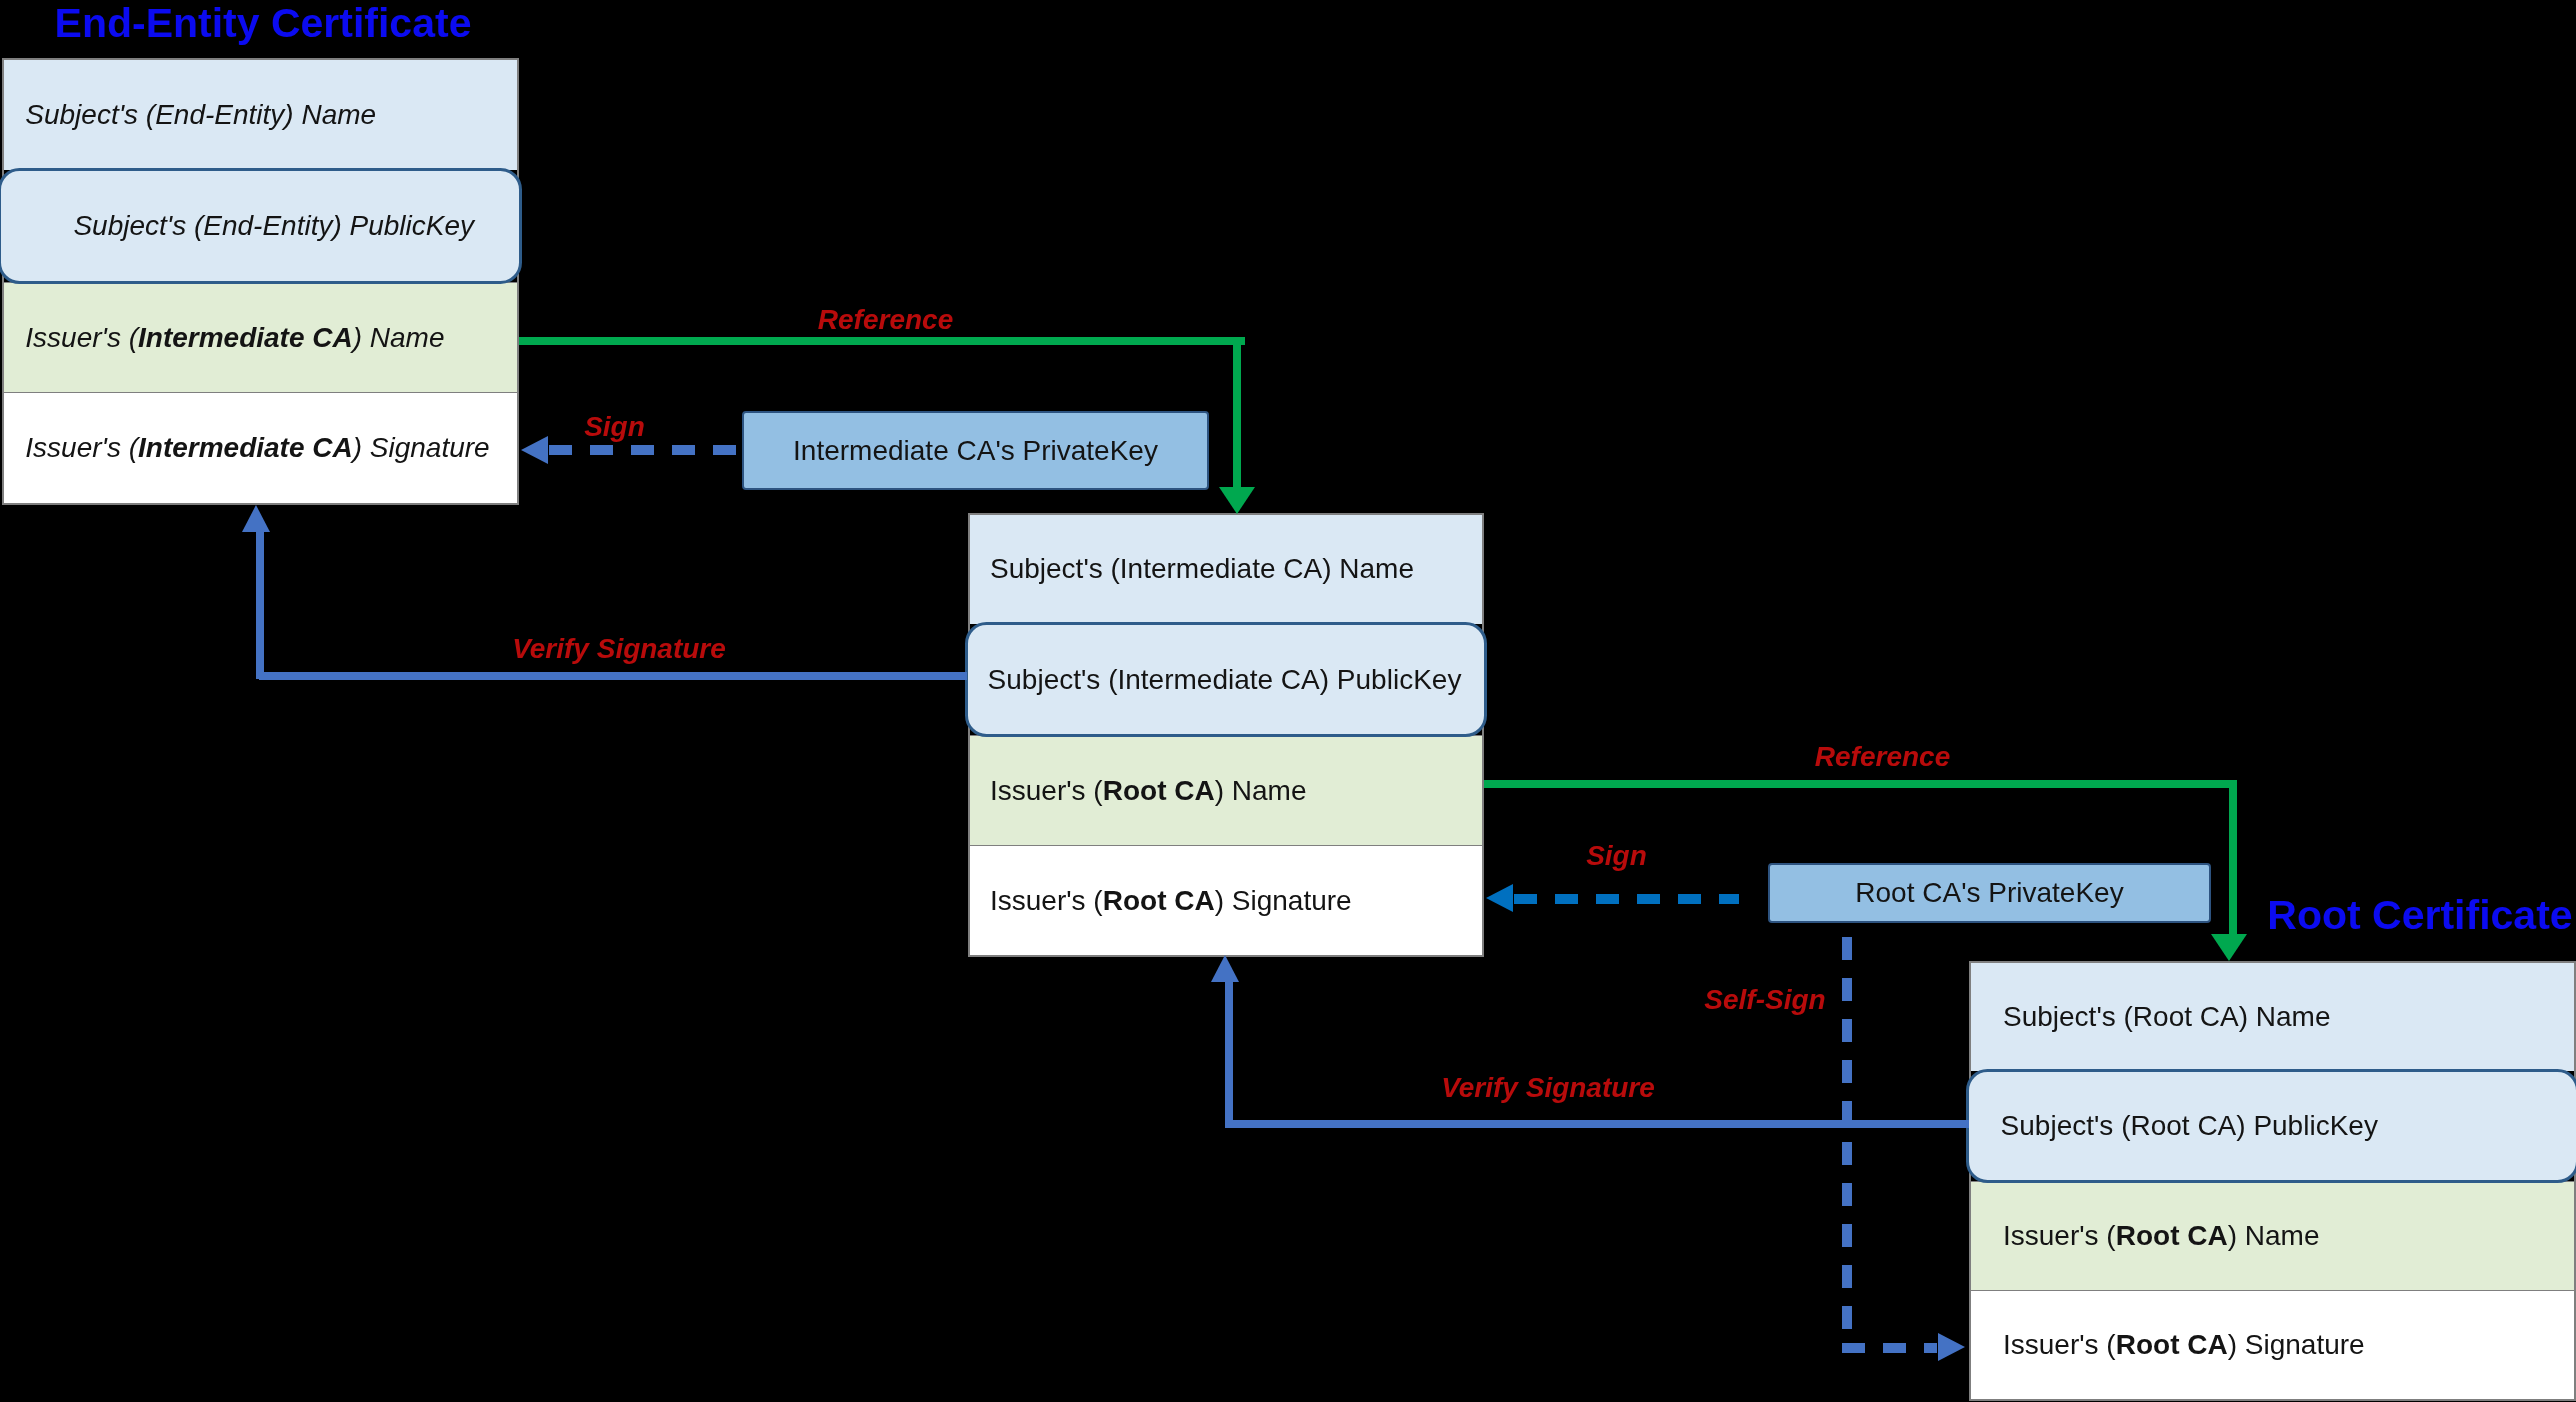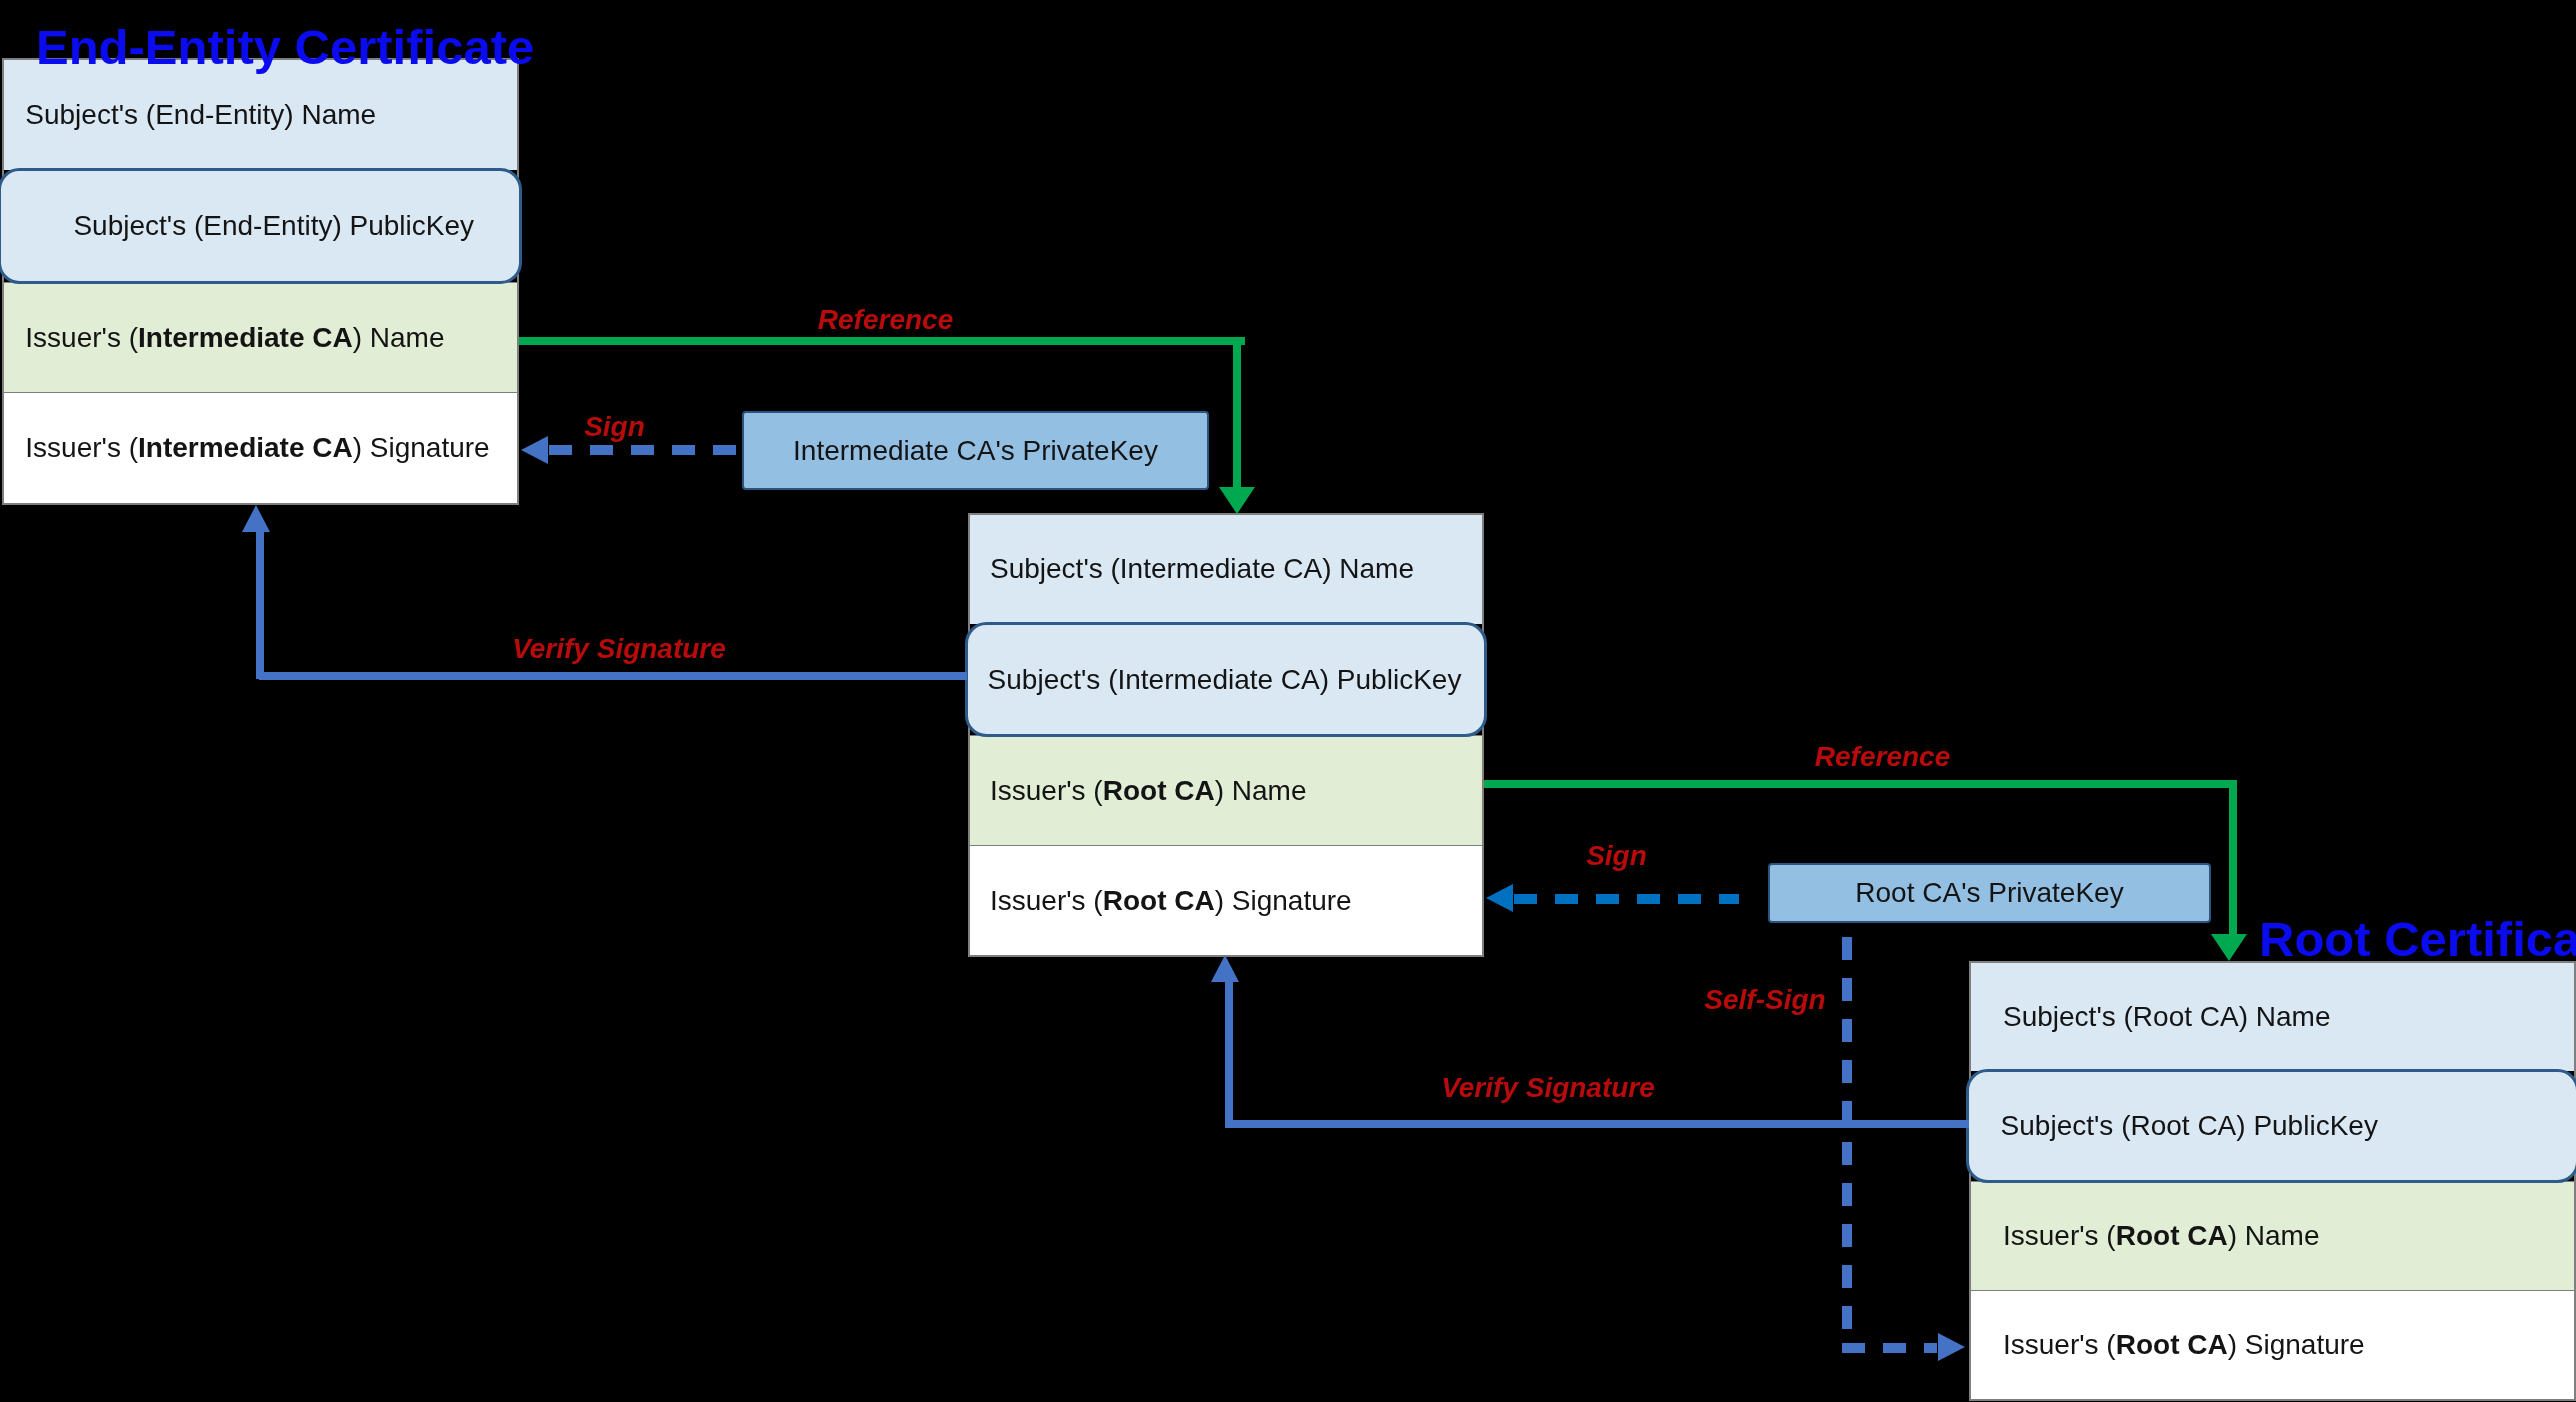--- a/index.html
+++ b/index.html
@@ -3,23 +3,23 @@
 <meta charset="utf-8">
 <style>
   html,body { margin:0; padding:0; background:#000; }
   .canvas {
     position:relative; width:2576px; height:1402px;
     background:var(--background,#000);
     font-family:"Liberation Sans", sans-serif;
     overflow:hidden;
   }
   .title {
-    position:absolute; font-size:49px; font-weight:bold;
+    position:absolute; font-size:41px; font-weight:bold;
     color:var(--title-blue,#0b0bf0); text-align:center;
-    white-space:nowrap; z-index:6; line-height:47px; height:47px;margin-top:24px;
+    white-space:nowrap; z-index:6; line-height:47px; height:47px;
   }
   .cert {
     position:absolute; display:flex; flex-direction:column;
     border:2.7px solid var(--border-gray,#7f7f7f); box-sizing:border-box; z-index:2;
   }
   .cert-row {
     flex:1; display:flex; align-items:center;
     font-size:28px; color:#141414; box-sizing:border-box; position:relative;
     white-space:nowrap;
   }
@@ -69,21 +69,21 @@
   .tri.right-blue { border-top:14.3px solid transparent; border-bottom:14.3px solid transparent; border-left:27px solid var(--arrow-blue,#4472c4); }
 </style>
 </head>
 <body>
 
 <div class="canvas">
 
   <div class="title" style="left:36px; top:0px; width:454px;">End-Entity Certificate</div>
   <div class="title" style="left:2259px; top:892px; width:322px;">Root Certificate</div>
 
-  <div class="cert cert-ee" style="left:1.8px; top:58px; width:517px; height:447px;">
+  <div class="cert cert-ee" style="left:1.8px; top:58px; width:517px; height:447px;font-style:italic;">
     <div class="cert-row row-blue">
       <span>Subject's (End-Entity) Name</span>
         <span class="b"></span>
         <span></span>
     </div>
     <div class="cert-row row-pubkey">
       <span>Subject's (End-Entity) PublicKey</span>
         <span class="b"></span>
         <span></span>
     </div>

